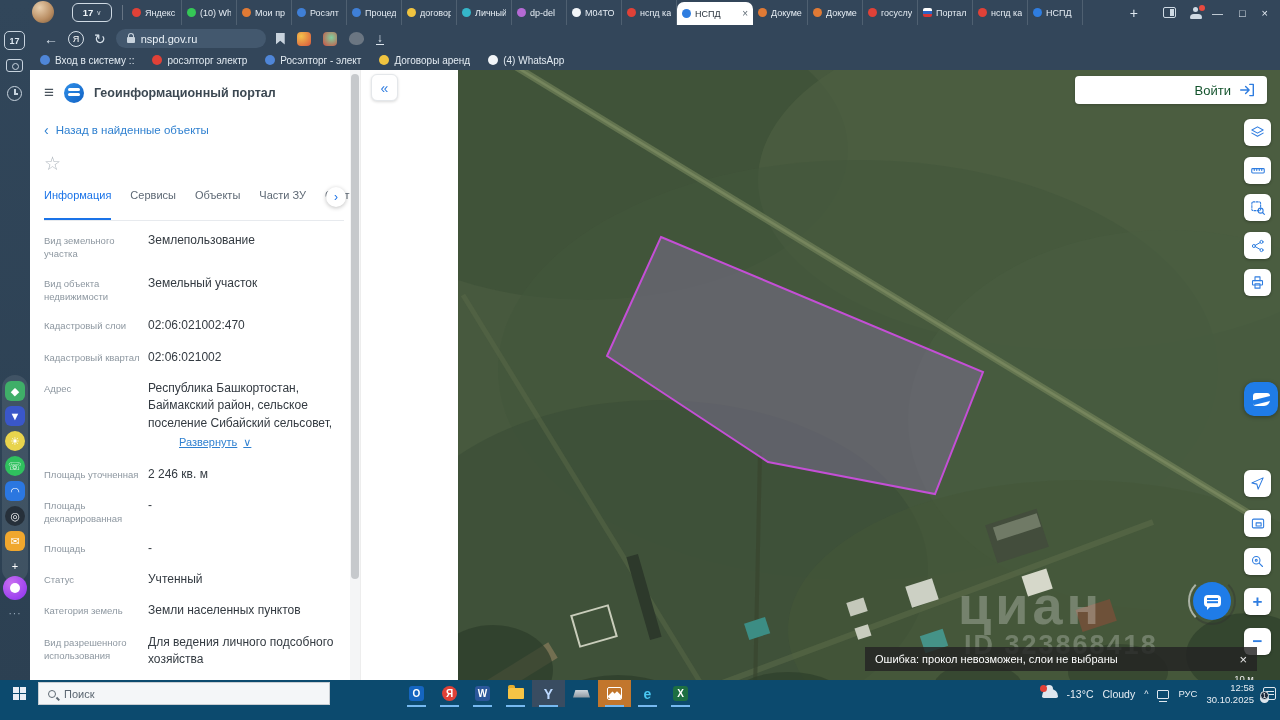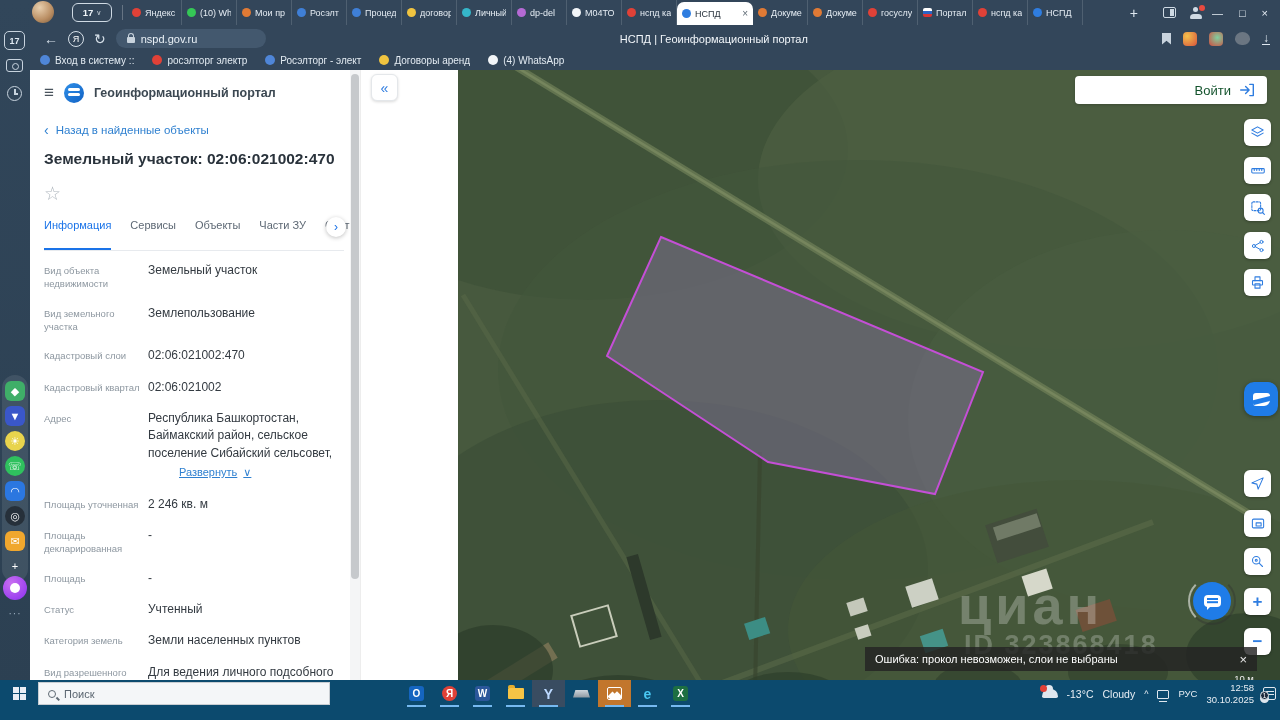--- a/index.html
+++ b/index.html
@@ -285,21 +285,20 @@
   </div>
 
   <div class="addrrow">
     <span class="nav-ic">←</span>
     <span class="ya-circ">Я</span>
     <span class="nav-ic">↻</span>
     <div class="urlpill">
       <span class="i-lock"></span>
       <span class="urltext">nspd.gov.ru</span>
     </div>
-    <div class="pagetitle">НСПД | Геоинформационный портал</div>
     <div class="addr-right">
       <span class="i-flag"></span>
       <span class="ext e1"></span>
       <span class="ext e2"></span>
       <span class="ext e3"></span>
       <span class="i-down">↓</span>
     </div>
   </div>
 
   <div class="bmrow" id="bmrow">
@@ -331,38 +330,37 @@
   <div class="panel">
     <div class="p-head">
       <span class="i-menu">≡</span>
       <span class="p-logo"></span>
       <span class="p-title">Геоинформационный портал</span>
     </div>
     <div class="backlink">
       <span class="chev">‹</span>
       <span>Назад в найденные объекты</span>
     </div>
-    <div class="p-h1">Земельный участок: 02:06:021002:470</div>
     <div class="star">☆</div>
     <div class="ptabs" id="ptabs">
         <span class="ptab active">Информация</span>
         <span class="ptab">Сервисы</span>
         <span class="ptab">Объекты</span>
         <span class="ptab">Части ЗУ</span>
         <span class="ptab">Соста</span>
         <span class="ptabs-more">›</span>
       </div>
     <div class="fields" id="fields">
         <div class="frow">
+          <div class="flabel">Вид земельного участка</div>
+          <div class="fval"><span>Землепользование</span></div>
+        </div>
+        <div class="frow">
           <div class="flabel">Вид объекта недвижимости</div>
           <div class="fval"><span>Земельный участок</span></div>
-        </div>
-        <div class="frow">
-          <div class="flabel">Вид земельного участка</div>
-          <div class="fval"><span>Землепользование</span></div>
         </div>
         <div class="frow">
           <div class="flabel">Кадастровый слои</div>
           <div class="fval"><span>02:06:021002:470</span></div>
         </div>
         <div class="frow">
           <div class="flabel">Кадастровый квартал</div>
           <div class="fval"><span>02:06:021002</span></div>
         </div>
         <div class="frow">

